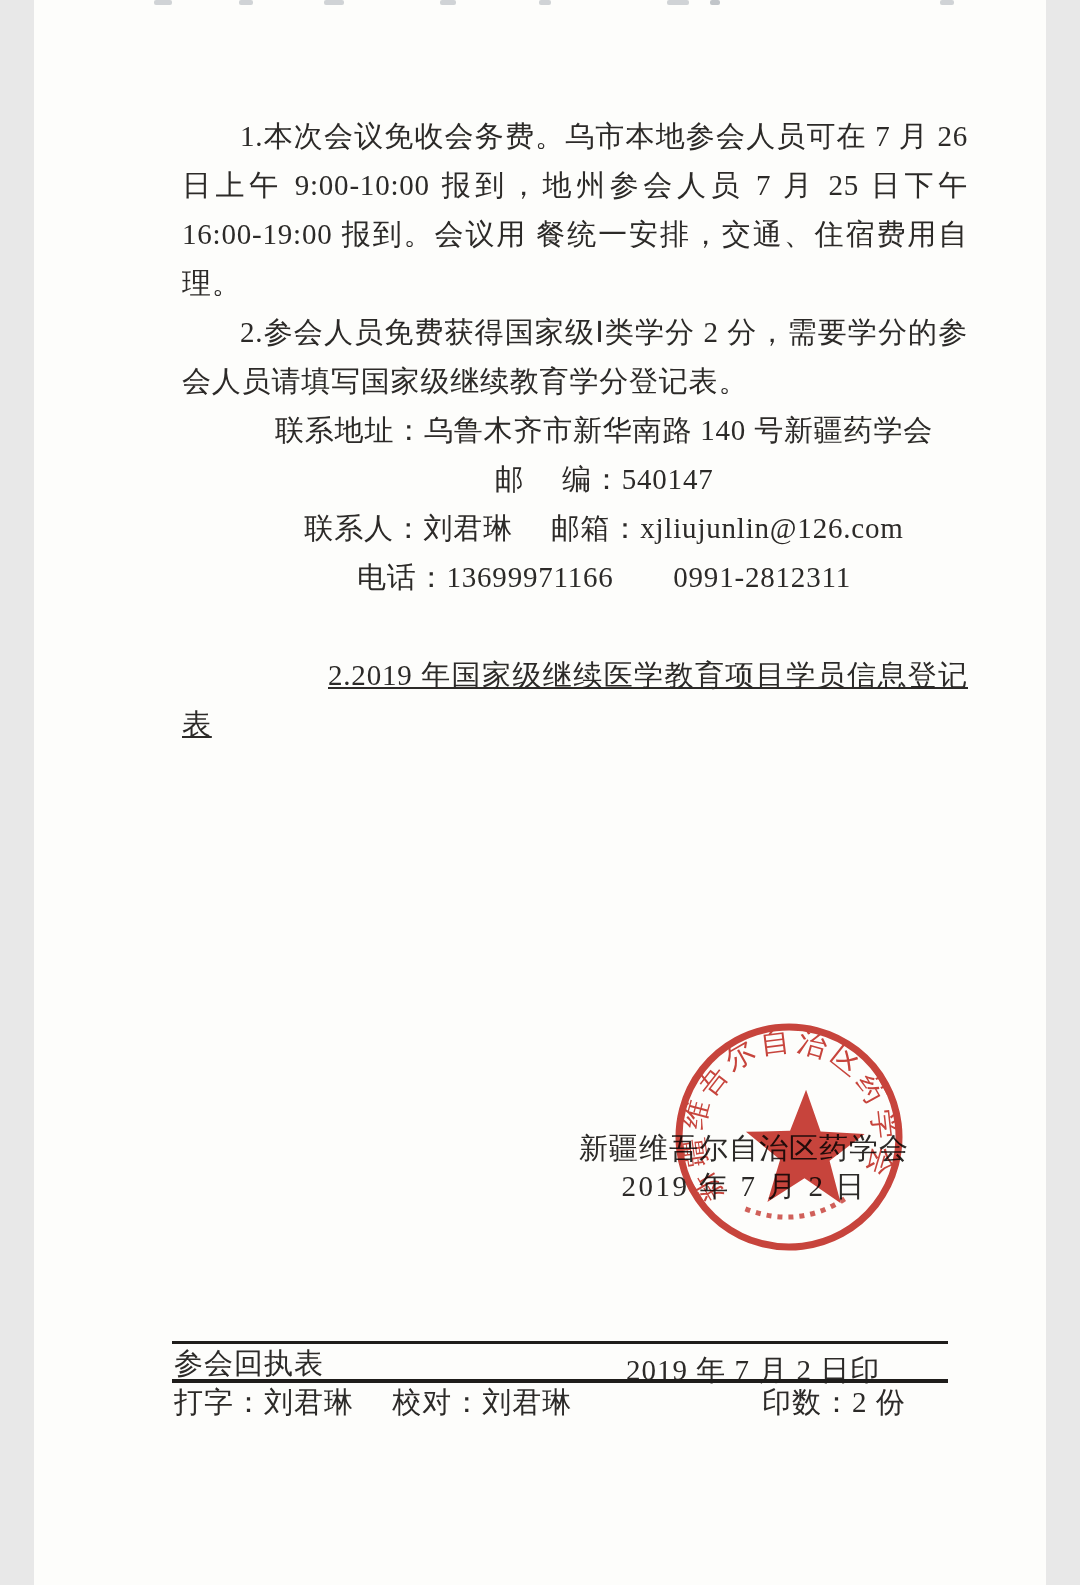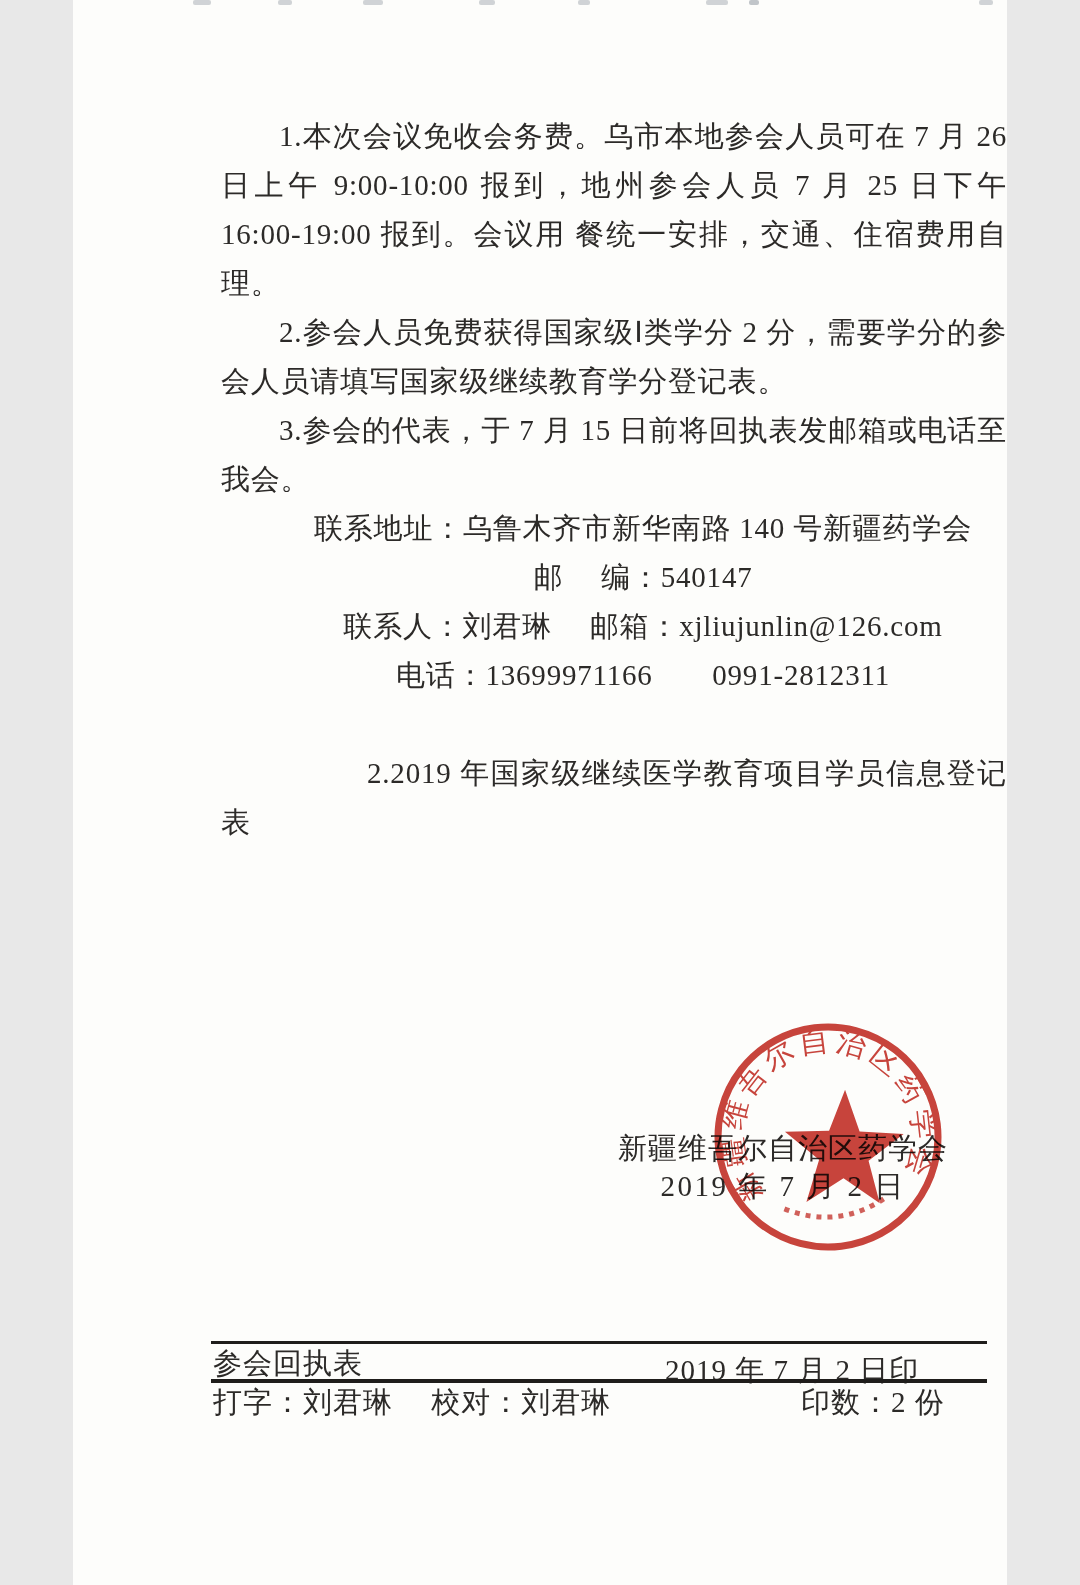--- a/index.html
+++ b/index.html
@@ -5,21 +5,21 @@
   :root {
     --ink: #2c2a28;
     --rule: #1f1d1b;
     --seal-red: #c5362e;
     --page-bg: #fdfdfb;
   }
   * { box-sizing: border-box; }
   html, body { margin: 0; padding: 0; background: #e8e8e8; }
   .page {
     position: relative;
-    width: 934px;
+    width: 1012px;
     height: 1585px;
     margin: 0 auto;
     background: var(--page-bg);
     color: var(--ink);
     font-family: "Liberation Serif", serif;
     overflow: hidden;
   }
   
   .top-edge { position: absolute; left: 0; top: 0; width: 1080px; height: 8px; }
   .artifact {
@@ -28,21 +28,21 @@
   }
   .body-text {
     position: absolute;
     left: 148px; top: 112px; width: 786px;
     font-size: 29px; line-height: 49px;
     letter-spacing: 0.8px;
   }
   .para { margin: 0; text-align: justify; text-justify: inter-ideograph; }
   .para.left { text-align: center; }
   .indent2 { text-indent: 58px; }
-  .indent5 { text-indent: 146px; }
+  .indent5 { text-indent: 146px; text-decoration: underline; }
   .spacer { height: 49px; }
   .signature {
     position: absolute; left: 510px; top: 1129px; width: 400px;
     text-align: center; font-size: 29px; line-height: 38px;
     letter-spacing: 1px;
   }
   .signature .date { letter-spacing: 2.5px; }
   .seal {
     position: absolute; left: 635px; top: 1017px;
     width: 240px; height: 240px;
@@ -81,21 +81,20 @@
     <div class="artifact" style="left:406px;width:16px;"></div>
     <div class="artifact" style="left:505px;width:12px;"></div>
     <div class="artifact" style="left:633px;width:22px;"></div>
     <div class="artifact" style="left:676px;width:10px;opacity:.6;"></div>
     <div class="artifact" style="left:906px;width:14px;"></div>
   </div>
 
   <div class="body-text">
     <p class="para indent2">1.本次会议免收会务费。乌市本地参会人员可在 7 月 26 日上午 9:00-10:00 报到，地州参会人员 7 月 25 日下午 16:00-19:00 报到。会议用 餐统一安排，交通、住宿费用自理。</p>
     <p class="para indent2">2.参会人员免费获得国家级Ⅰ类学分 2 分，需要学分的参会人员请填写国家级继续教育学分登记表。</p>
-    <p class="para indent2">3.参会的代表，于 7 月 15 日前将回执表发邮箱或电话至我会。</p>
     <p class="para left indent2">联系地址：乌鲁木齐市新华南路 140 号新疆药学会</p>
     <p class="para left indent2">邮　 编：540147</p>
     <p class="para left indent2">联系人：刘君琳　 邮箱：xjliujunlin@126.com</p>
     <p class="para left indent2">电话：13699971166　　0991-2812311</p>
     <div class="spacer"></div>
     <p class="para indent5">2.2019 年国家级继续医学教育项目学员信息登记表</p>
   </div>
 
   <div class="signature">
     <div class="org">新疆维吾尔自治区药学会</div>

